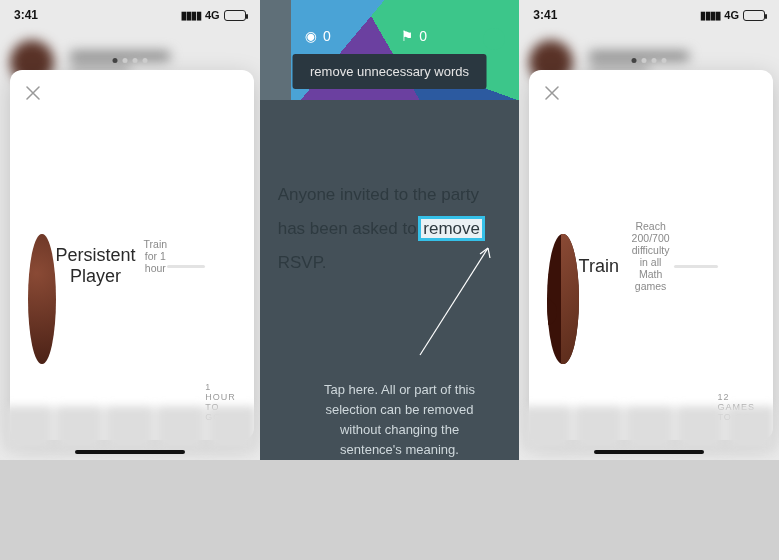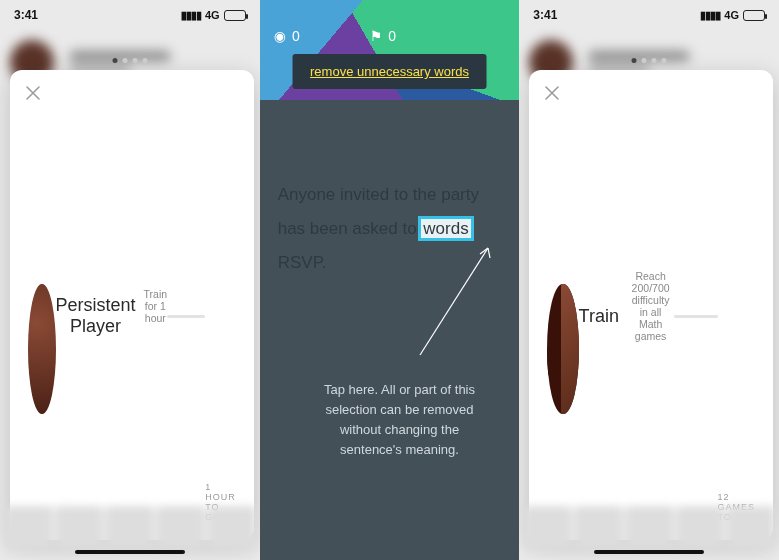--- a/index.html
+++ b/index.html
@@ -5,23 +5,24 @@
   * { box-sizing: border-box; margin: 0; padding: 0; }
   body {
     width: 779px;
     height: 560px;
     display: flex;
     font-family: -apple-system, BlinkMacSystemFont, "Helvetica Neue", sans-serif;
     background: #d0d0d0;
     overflow: hidden;
   }
   .panel {
-    height: 560px;
+    height: 460px;
     position: relative;
     overflow: hidden;
+    padding-left: 31px;
   }
   .panel-left { width: 260px; background: #eaeaea; }
   .panel-mid  { width: 260px; background: #5f6f78; }
   .panel-right{ width: 260px; background: #eaeaea; }
 
   
   .blurred-bg {
     position: absolute;
     inset: 0;
     filter: blur(6px);
@@ -220,27 +221,26 @@
   .mid-avatar {
     position:absolute; right:14px; top:28px;
     width:22px;height:22px;border-radius:50%;
     background:#3cc68a;
   }
   .instruction-pill {
     position:absolute;
     top: 54px; left: 50%;
     transform: translateX(-50%);
     background: #2a3740;
-    color: #fde047;
+    color: #e5e5e5;
     font-size: 13px;
     padding: 10px 18px;
     border-radius: 3px;
     white-space: nowrap;
     z-index: 6;
-    text-decoration: underline;
   }
   .mid-overlay {
     position:absolute; top:100px; left:0; right:0; bottom:0;
     background: rgba(60,72,80,0.78);
   }
   .sentence {
     position:absolute;
     top: 178px; left: 18px; right: 18px;
     color: #2e3a40;
     font-size: 17px;
@@ -345,21 +345,21 @@
       <span class="stat">
           <span>⚑</span>
           <span>0</span>
         </span>
     </div>
     <div class="mid-avatar"></div>
   </div>
   <div class="mid-overlay"></div>
   <div class="instruction-pill">remove unnecessary words</div>
   <div class="sentence">
-    <span>Anyone invited to the party has been asked to </span><span class="highlight">words</span><span> RSVP.</span>
+    <span>Anyone invited to the party has been asked to </span><span class="highlight">remove</span><span> RSVP.</span>
   </div>
   <svg class="arrow-svg" viewBox="0 0 100 120">
     <path d="M 20 115 L 88 8" stroke="#fff" stroke-width="1.2" fill="none"></path>
     <path d="M 88 8 L 80 14 M 88 8 L 90 18" stroke="#fff" stroke-width="1.2" fill="none"></path>
   </svg>
   <div class="hint">Tap here. All or part of this selection can be removed without changing the sentence's meaning.</div>
 </div>
 
 <div class="panel panel-right">
   <div class="blurred-bg">

